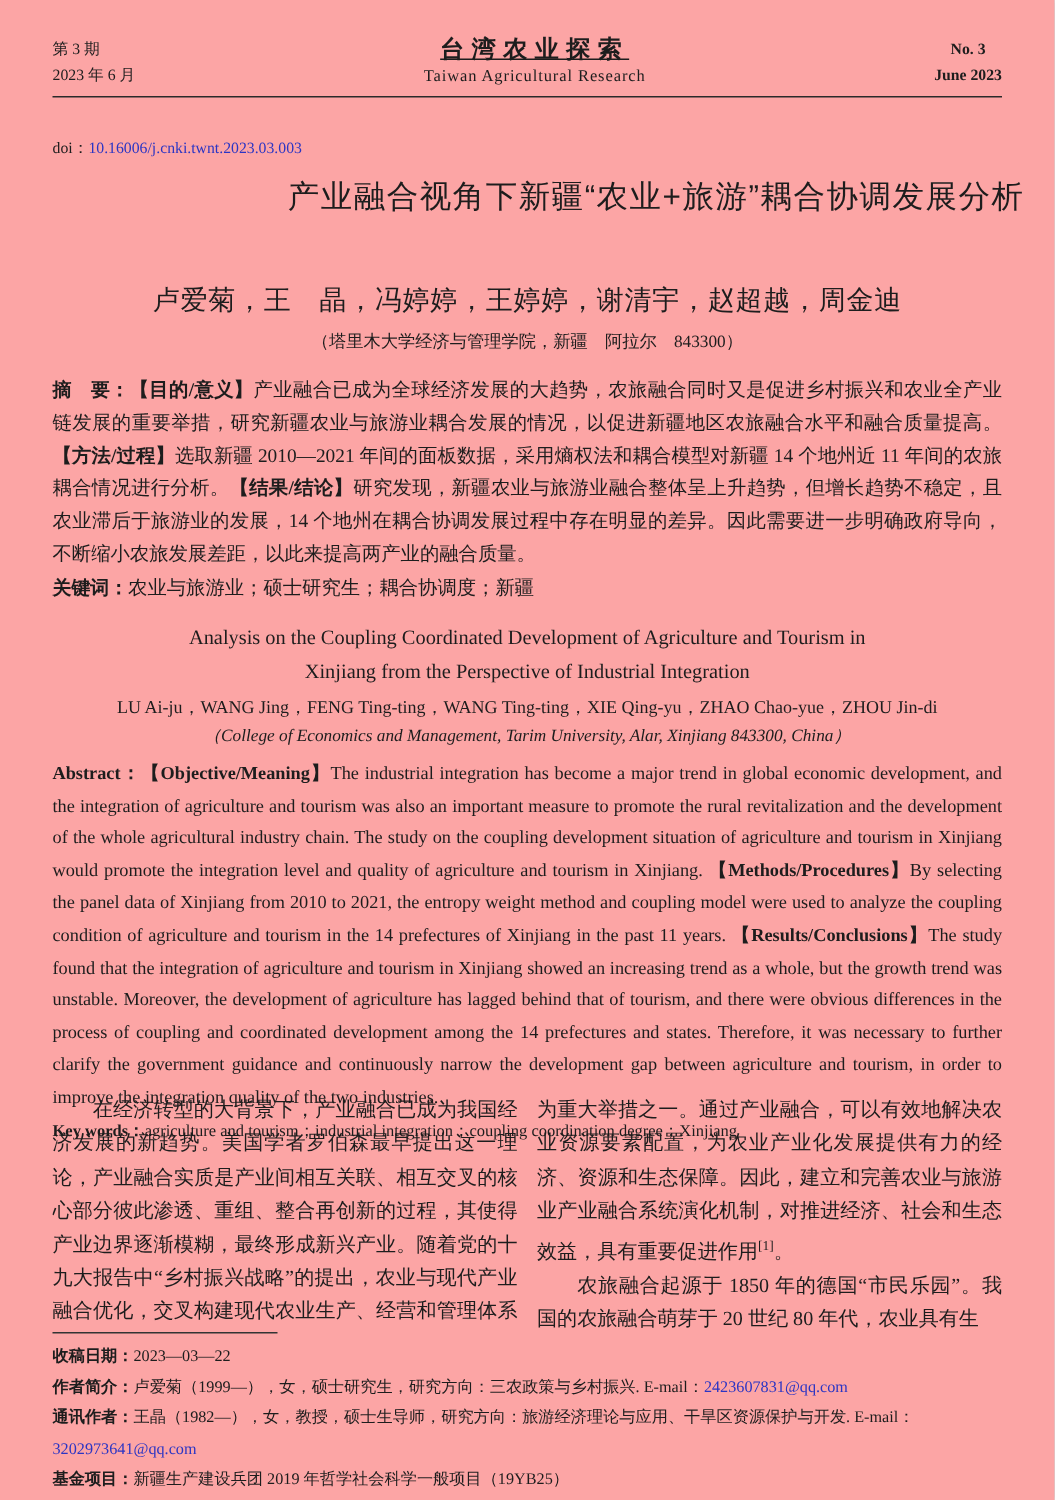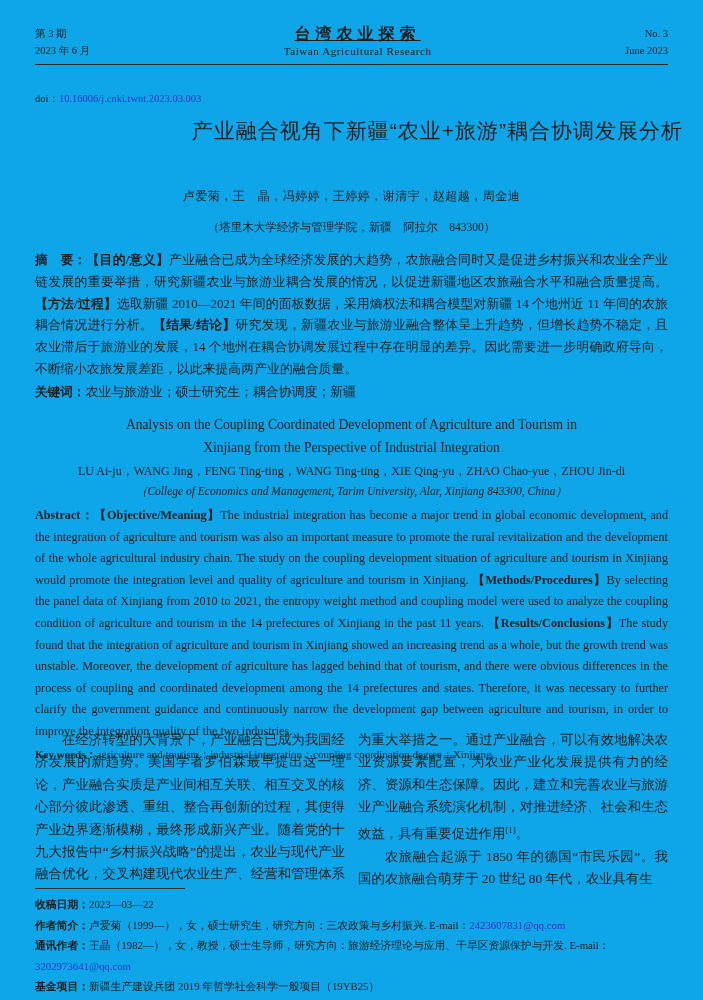--- a/index.html
+++ b/index.html
@@ -1,40 +1,40 @@
 <!DOCTYPE html>
 <html><head>
 <meta charset="utf-8">
 <style>
   html,body{margin:0;padding:0;background:#e8e8e8;}
   .page{
     position:relative;
     width:703px;height:1000px;
     margin:0 auto;
-    background:#0ea5e9;
+    background:#fca5a5;
     font-family:"Liberation Serif","DejaVu Serif",serif;
     color:#1d1d1d;
     overflow:hidden;
     box-shadow:0 0 4px rgba(0,0,0,.25);
   }
   
   .header{position:absolute;top:25px;left:35px;right:35px;display:flex;justify-content:space-between;align-items:flex-start;}
   .hcol{font-size:10.5px;line-height:17px;}
-  .hcol.right{text-align:right;}
+  .hcol.right{text-align:center;font-weight:bold;}
   .hcenter{text-align:center;}
   .journal-zh{font-size:16px;font-weight:bold;letter-spacing:5px;line-height:18px;text-decoration:underline;}
   .journal-en{font-size:11px;letter-spacing:.6px;line-height:17px;}
   .rule{position:absolute;top:64px;left:35px;right:35px;border-top:1.4px solid #2a2a2a;}
   
   .doi{position:absolute;top:92px;left:35px;font-size:10.5px;}
   a.link{color:#2b35c4;text-decoration:none;cursor:pointer;}
   
   .title-zh{position:absolute;top:117px;left:20px;right:20px;text-align:right;
     font-family:"Liberation Sans","DejaVu Sans",sans-serif;font-weight:normal;font-size:21px;letter-spacing:1px;}
-  .authors-zh{position:absolute;top:188px;left:0;right:0;text-align:center;font-size:12px;letter-spacing:.5px;}
+  .authors-zh{position:absolute;top:188px;left:0;right:0;text-align:center;font-size:18px;letter-spacing:.5px;}
   .affil-zh{position:absolute;top:220px;left:0;right:0;text-align:center;font-size:11.5px;}
   
   .cn-block{position:absolute;top:250px;left:35px;width:633px;font-size:12.9px;line-height:21.8px;text-align:justify;}
   .blk-label{font-weight:bold;font-family:"Liberation Sans","DejaVu Sans",sans-serif;font-size:12.6px;}
   .tag{font-weight:bold;}
   .kw-line{margin-top:1px;}
   .meta-row{display:flex;justify-content:space-between;margin-top:1px;}
   
   .en-block{position:absolute;top:413px;left:35px;width:633px;}
   .title-en{text-align:center;font-weight:normal;font-size:13.6px;line-height:23px;}

